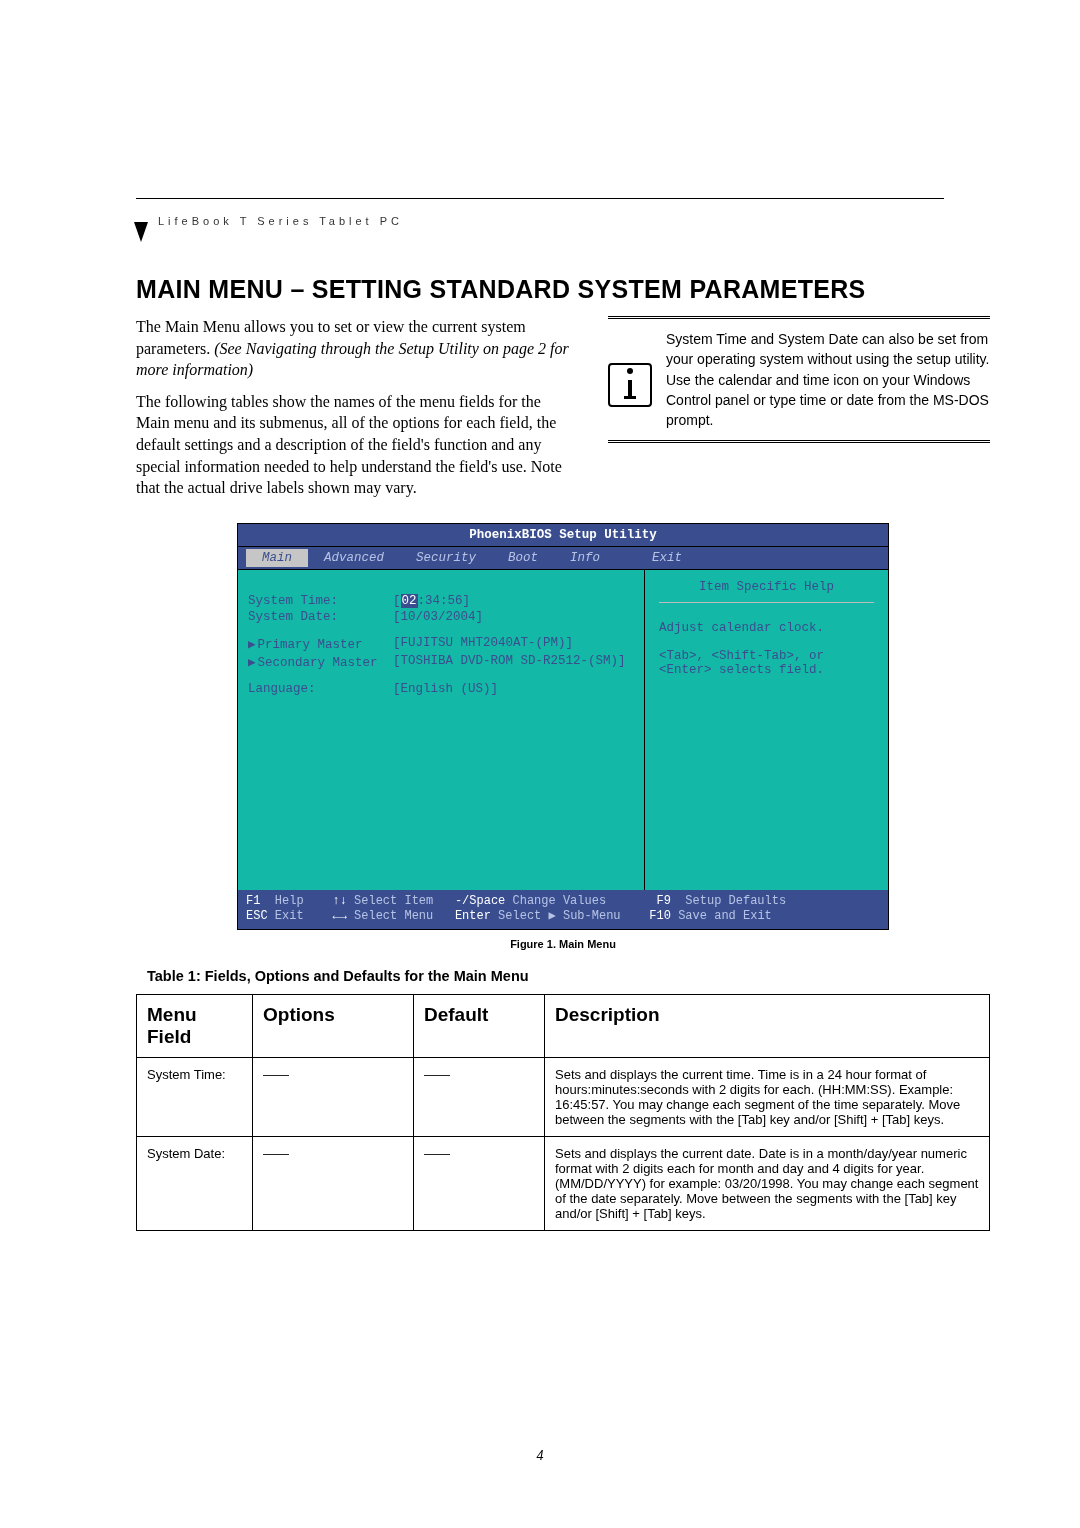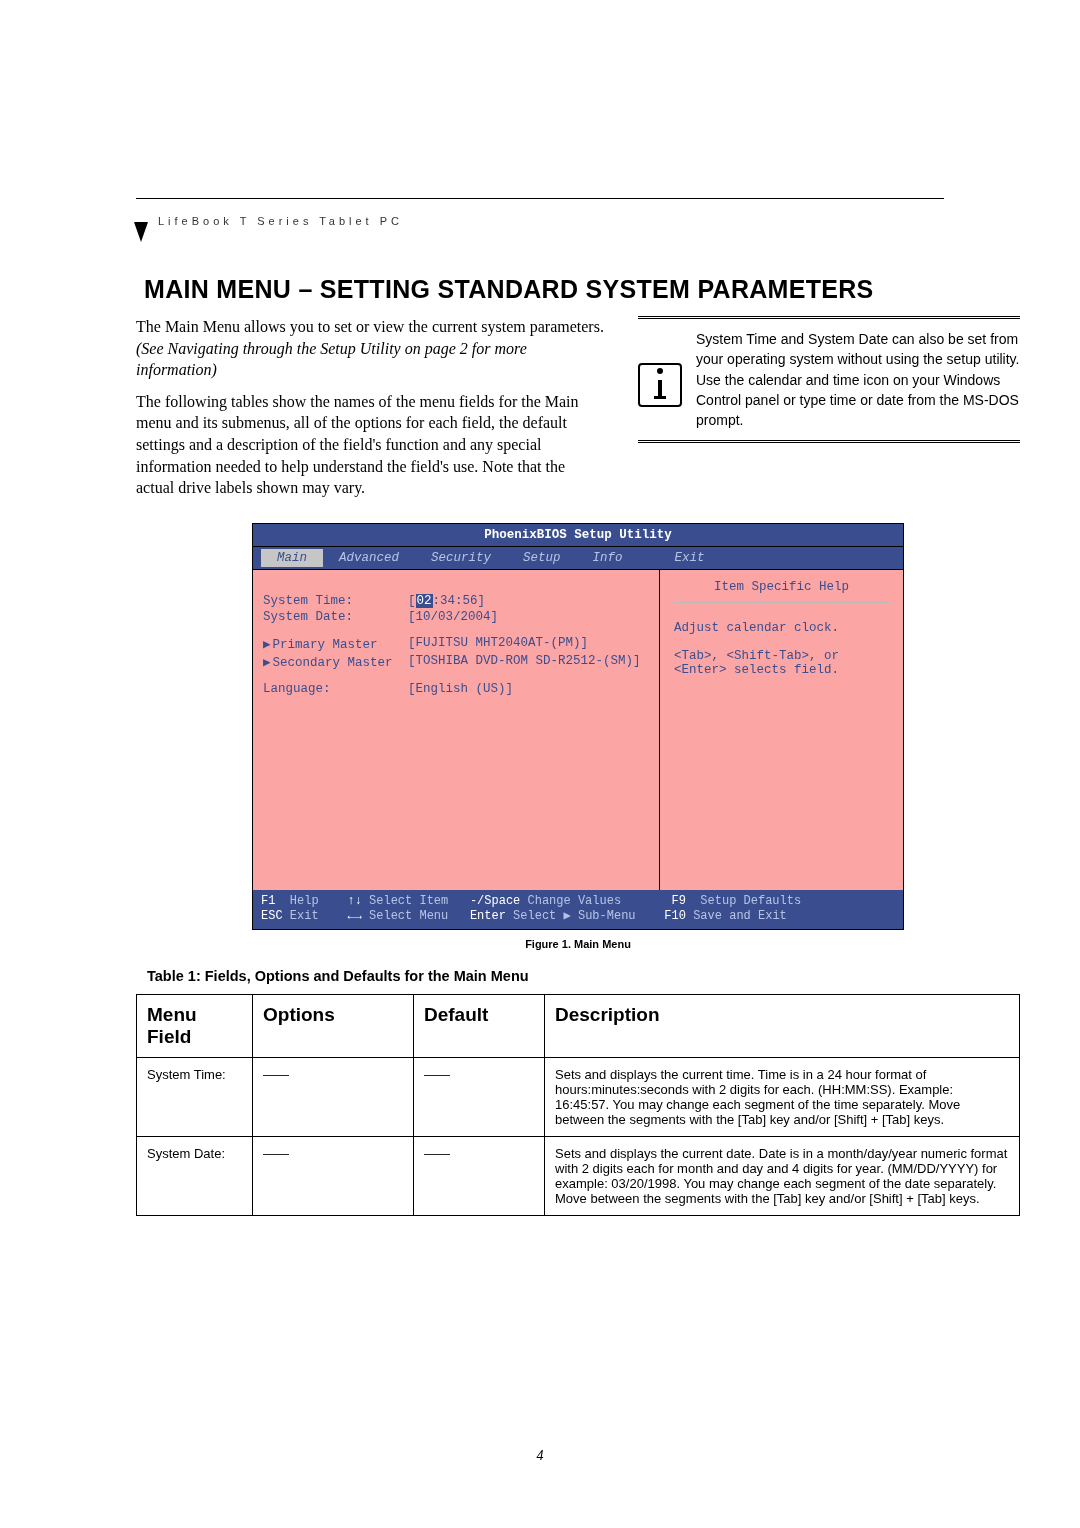--- a/index.html
+++ b/index.html
@@ -7,21 +7,21 @@
     padding: 0;
     background: #fff;
     font-family: Georgia, "Times New Roman", serif;
     color: #000;
   }
   .page {
     width: 1080px;
     height: 1528px;
     position: relative;
     box-sizing: border-box;
-    padding: 203px 60px 80px 136px;
+    padding: 203px 90px 80px 136px;
   }
   .top-rule {
     position: absolute;
     left: 136px;
     right: 136px;
     top: 198px;
     border-top: 1px solid #000;
   }
   .header-label {
     font-family: Arial, Helvetica, sans-serif;
@@ -39,21 +39,21 @@
     margin: -2px 0 8px -2px;
     position: absolute;
     left: 136px;
     top: 224px;
   }
   h1.title {
     font-family: Arial, Helvetica, sans-serif;
     font-weight: bold;
     font-size: 25px;
     letter-spacing: 0.3px;
-    margin: 48px 0 12px 8px;
+    margin: 48px 0 12px 0;
   }
   .two-col {
     display: flex;
     gap: 32px;
   }
   .col-left {
     flex: 1;
     font-size: 16px;
     line-height: 1.35;
   }
@@ -96,21 +96,21 @@
     line-height: 1.45;
     flex: 1;
   }
   
   .bios {
     width: 650px;
     margin: 14px auto 8px auto;
     border: 1px solid #000;
     font-family: "Courier New", monospace;
     font-size: 12.5px;
-    background: #fca5a5;
+    background: #14b8a6;
   }
   .bios-title {
     background: #3b5998;
     background: #3a4e8f;
     color: #fff;
     text-align: center;
     padding: 4px 0;
     border-bottom: 1px solid #000;
     font-weight: bold;
   }
@@ -224,21 +224,21 @@
       </div>
     </div>
   </div>
 
   <div class="bios">
     <div class="bios-title">PhoenixBIOS Setup Utility</div>
     <div class="bios-tabs">
       <span class="active">Main</span>
       <span>Advanced</span>
       <span>Security</span>
-      <span>Setup</span>
+      <span>Boot</span>
       <span>Info</span>
       <span style="margin-left:20px">Exit</span>
     </div>
     <div class="bios-body">
       <div class="bios-main">
         <div style="height:8px"></div>
         <div class="bios-row">
           <span class="bios-label">System Time:</span>
           <span class="bios-val">[<span class="hl">02</span><span>:34:56]</span></span>
         </div>

